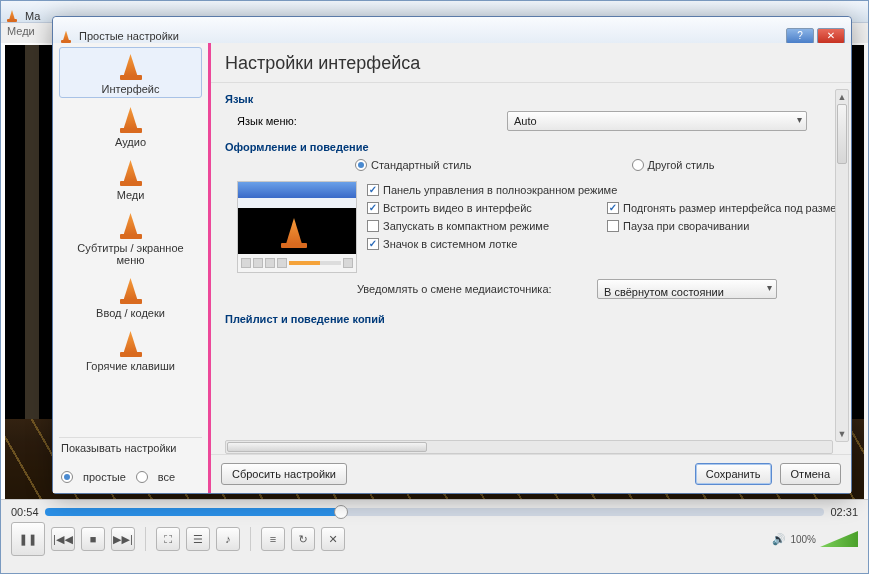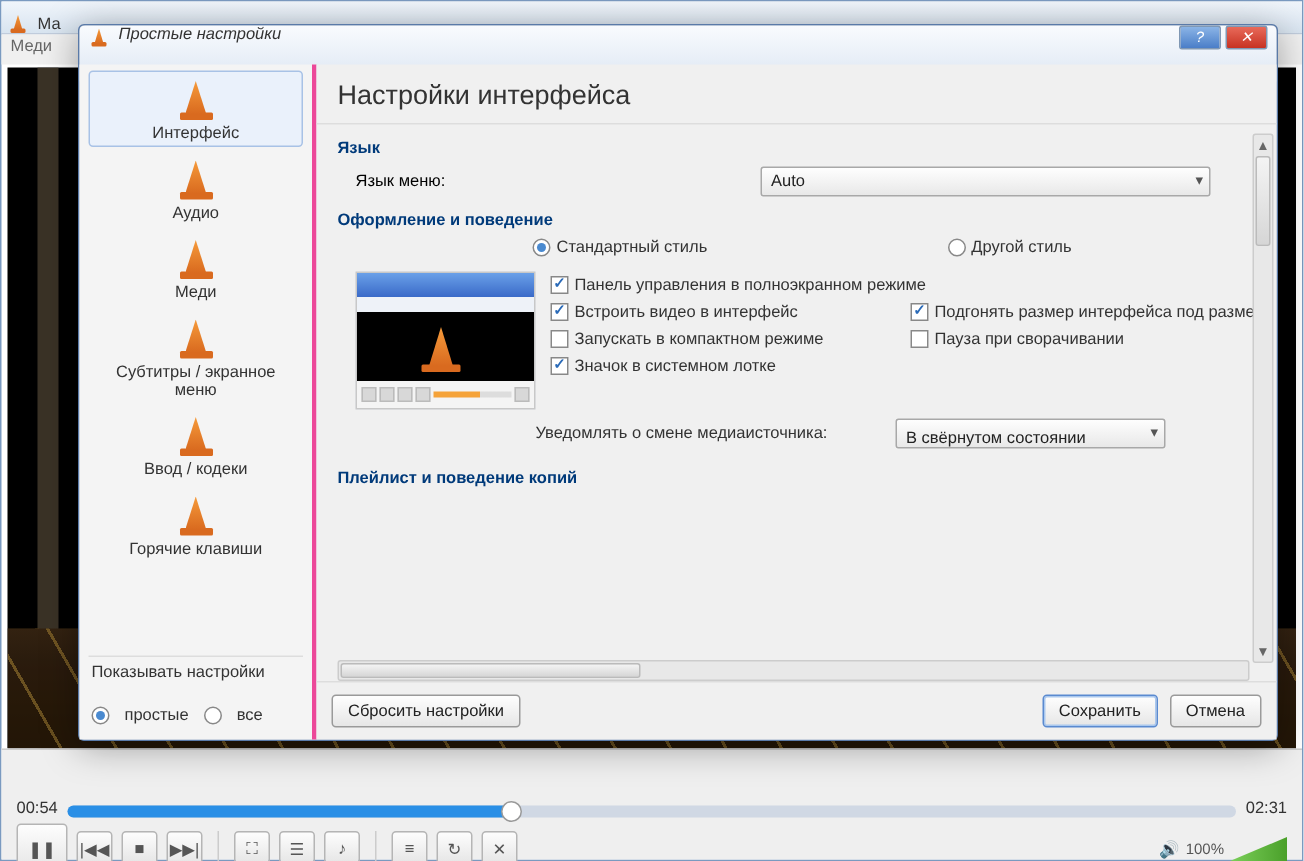--- a/index.html
+++ b/index.html
@@ -8,35 +8,35 @@
 
 .outer-window { position: absolute; inset: 0; background: #fff; border: 1px solid #7a9ac0; }
 .outer-titlebar { height: 22px; background: linear-gradient(#f0f5fb, #d8e4f0); border-bottom: 1px solid #c0ccdc; display:flex; align-items:flex-end; padding:0 4px; color:#333;}
 .outer-menubar { height: 20px; background: #f0f0f0; padding: 2px 6px; color:#666; }
 .video-area { position:absolute; top:44px; left:4px; right:4px; bottom:74px; background:#000; overflow:hidden;}
 .video-area .floor { position:absolute; bottom:0; left:0; right:0; height:80px; background:linear-gradient(#332211,#110a03); }
 .video-area .grid { position:absolute; bottom:0; left:0; right:0; height:80px; background:repeating-linear-gradient(60deg,#2a1a08 0 30px,#8a6a2a 30px 32px),repeating-linear-gradient(-60deg,transparent 0 30px,#8a6a2a 30px 32px); opacity:0.7; mix-blend-mode:lighten;}
 .video-area .pillar { position:absolute; top:0; width:14px; height:100%; background:#3a3226;}
 .video-area .pillar.l{left:20px;} .video-area .pillar.r{right:20px;}
 .bottom-controls { position:absolute; left:0; right:0; bottom:0; height:74px; background:#efefef; border-top:1px solid #ccc; }
-.progress-row { display:flex; align-items:flex-end; gap:6px; padding:6px 10px 4px; font-size:11px; color:#333;margin-top:27px;}
+.progress-row { display:flex; align-items:center; gap:6px; padding:6px 10px 4px; font-size:11px; color:#333;}
 .progress-bar { flex:1; height:8px; background:#d0d8e4; border-radius:4px; position:relative; }
 .progress-bar .fill { position:absolute; top:0; left:0; height:100%; width:38%; background:#2a8fe6; border-radius:4px;}
 .progress-bar .knob { position:absolute; top:-3px; left:38%; width:14px; height:14px; background:#fff; border:1px solid #999; border-radius:50%; transform:translateX(-50%);}
 .ctrl-row { display:flex; align-items:center; gap:6px; padding:0 10px; }
 .ctrl-btn { width:24px; height:24px; background:linear-gradient(#fdfdfd,#e4e4e4); border:1px solid #b5b5b5; border-radius:3px; display:flex; align-items:center; justify-content:center; color:#555; cursor:pointer;}
 .ctrl-btn.big { width:34px; height:34px; }
 .ctrl-sep { width:1px; height:24px; background:#ccc; margin:0 4px;}
 .vol { display:flex; align-items:center; gap:4px; margin-left:auto; color:#555;}
 .vol-tri { width:38px; height:16px; background:linear-gradient(to right,#7bcf5a,#4aa02a); clip-path:polygon(0 100%,100% 0,100% 100%);}
 .vol-label { font-size:10px; color:#555;}
 
 
 .dialog { position:absolute; left:52px; top:16px; width:800px; height:478px; background:#f0f0f0; border:1px solid #5a7aa8; border-radius:4px; box-shadow:0 4px 24px rgba(0,0,0,.35);}
-.dlg-titlebar { height:38px; background:linear-gradient(#f9fbfe,#dde7f3); border-bottom:1px solid #c6d2e0; display:flex; padding:0 6px; border-radius:4px 4px 0 0;font-style:italic;}
+.dlg-titlebar { height:38px; background:linear-gradient(#f9fbfe,#dde7f3); border-bottom:1px solid #c6d2e0; display:flex; align-items:center; padding:0 6px; border-radius:4px 4px 0 0;}
 .cone { display:inline-block; width:14px; height:14px; position:relative; margin-right:6px;}
 .cone::before{content:"";position:absolute;left:2px;bottom:0;width:10px;height:3px;background:#d96a1f;border-radius:1px;}
 .cone::after{content:"";position:absolute;left:4px;bottom:2px;width:6px;height:10px;background:linear-gradient(#f59a3a,#d96a1f);clip-path:polygon(50% 0,100% 100%,0 100%);}
 .dlg-title { color:#333; }
 .dlg-winbtns { margin-left:auto; display:flex; gap:3px;}
 .winbtn { width:28px; height:16px; border-radius:2px; border:1px solid #8098b4; display:flex; align-items:center; justify-content:center; font-size:10px; color:#fff; cursor:pointer;}
 .winbtn.help { background:linear-gradient(#8bb4e6,#4a7ec8);}
 .winbtn.close { background:linear-gradient(#e86a5a,#c73222);}
 .dlg-body { position:absolute; top:26px; left:0; right:0; bottom:0; display:flex; }
 

